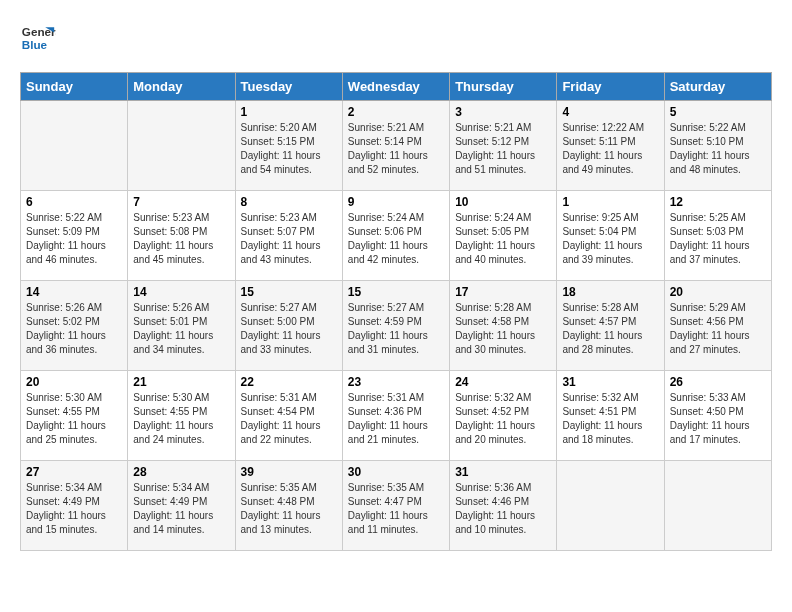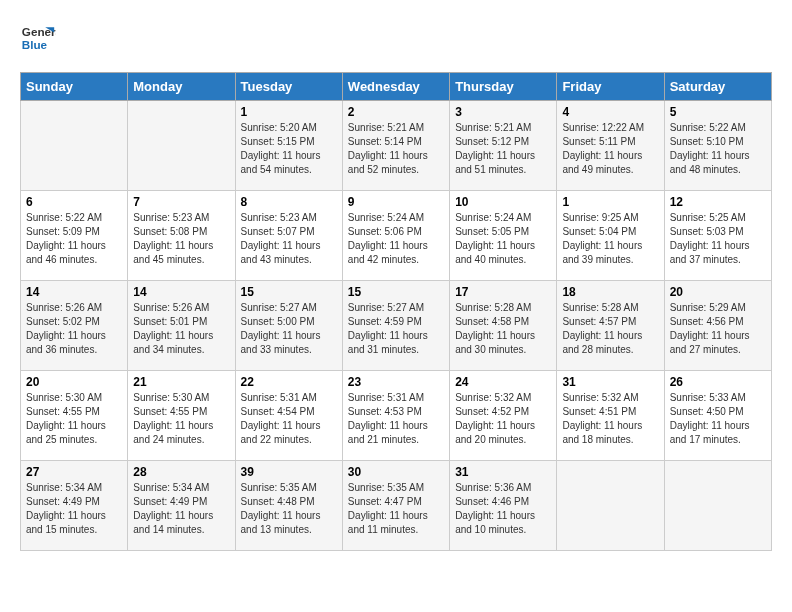--- a/index.html
+++ b/index.html
@@ -243,21 +243,21 @@
         </td>
         <td>
           <span class="day-num">22</span>
           <div class="day-info">Sunrise: 5:31 AM
 Sunset: 4:54 PM
 Daylight: 11 hours and 22 minutes.</div>
         </td>
         <td>
           <span class="day-num">23</span>
           <div class="day-info">Sunrise: 5:31 AM
-Sunset: 4:53 PM
+Sunset: 4:36 PM
 Daylight: 11 hours and 21 minutes.</div>
         </td>
         <td>
           <span class="day-num">24</span>
           <div class="day-info">Sunrise: 5:32 AM
 Sunset: 4:52 PM
 Daylight: 11 hours and 20 minutes.</div>
         </td>
         <td>
           <span class="day-num">31</span>

